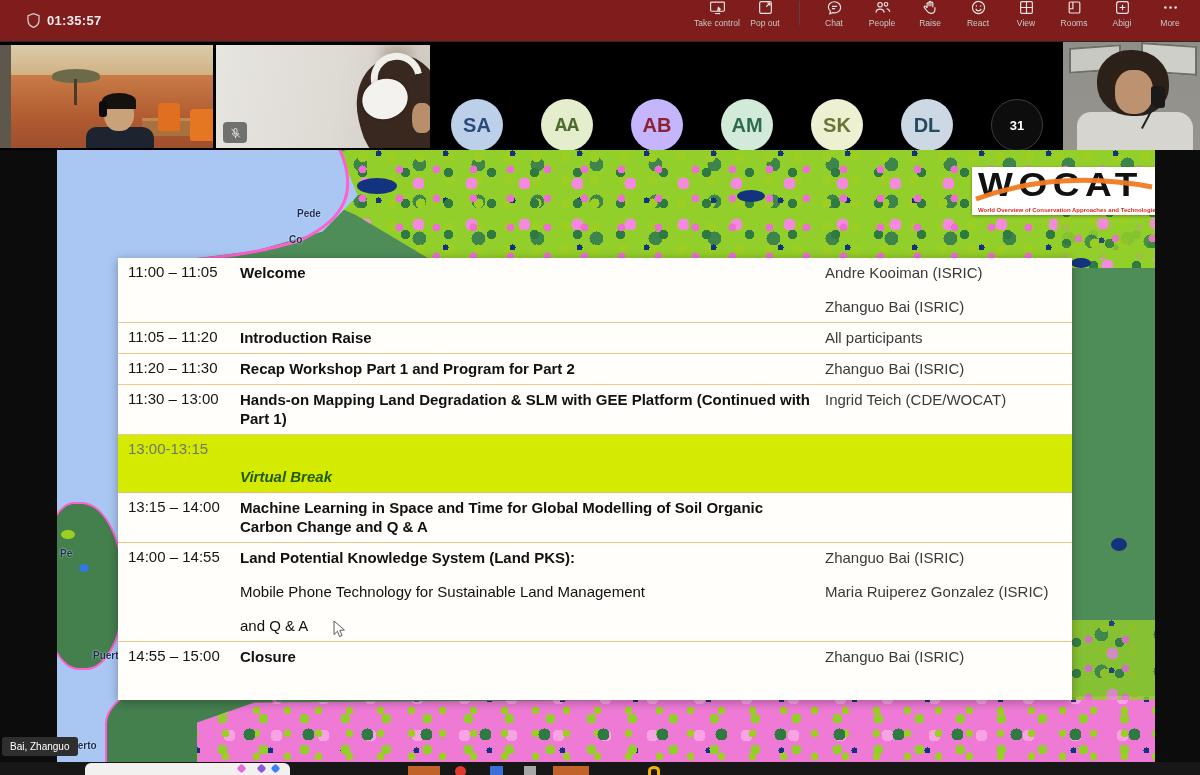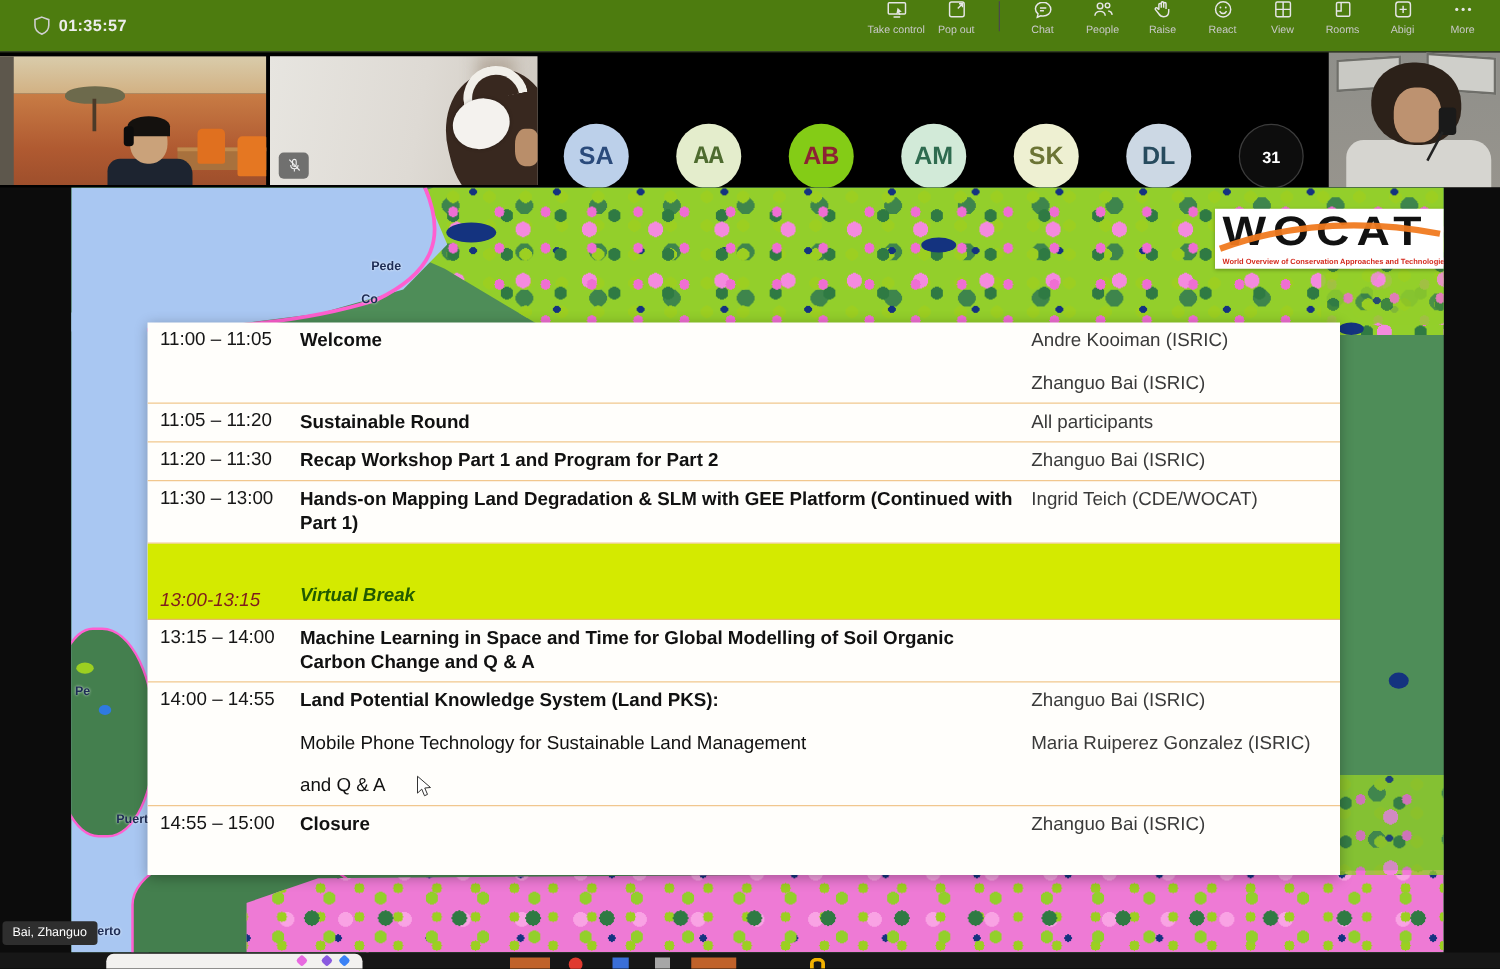--- a/index.html
+++ b/index.html
@@ -2,21 +2,21 @@
 <html><head>
 <meta charset="utf-8">
 <style>
   * { margin:0; padding:0; box-sizing:border-box; }
   html,body { width:1200px; height:775px; overflow:hidden; background:#000;
     font-family:"Liberation Sans","DejaVu Sans",sans-serif; }
   #app { position:relative; width:1200px; height:775px; background:#000; }
 
   
   #topbar { position:absolute; left:0; top:0; width:1200px; height:42px;
-    background:#4d7c0f; border-bottom:1px solid #2a2a2a; }
+    background:#7f1d1d; border-bottom:1px solid #2a2a2a; }
   .tb-time { position:absolute; left:47px; top:13px; color:#ececec; font-size:13px; font-weight:700; letter-spacing:.3px; }
   .tb-shield { position:absolute; left:25px; top:12px; width:17px; height:17px; color:#cfcfcf; }
   .tb-shield svg { width:100%; height:100%; }
   #tb-buttons { position:absolute; right:8px; top:0; height:26px; display:flex; align-items:center; }
   .tb-btn { width:44px; height:40px; display:flex; flex-direction:column; align-items:center; justify-content:center; gap:2px; cursor:pointer; }
   .tb-btn .ic { width:17px; height:17px; color:#e6e6e6; }
   .tb-btn .ic svg { width:100%; height:100%; }
   .tb-btn .lb { font-size:8.5px; color:#c9c9c9; white-space:nowrap; }
   .tb-group { display:flex; align-items:center; gap:4px; }
   .tb-divider { width:1px; height:24px; background:#4a4a4a; margin:0 12px; }
@@ -122,21 +122,21 @@
   #agenda-title { font-size:20px; font-weight:700; color:#111; padding:13px 0 10px 10px; border-bottom:2px solid #f1c78e; }
   .ag-row { display:flex; border-bottom:1px solid #f1c78e; padding:5px 0 6px; }
   .ag-row:last-child { border-bottom:none; }
   .ag-time { width:122px; flex:none; padding-left:10px; font-size:15px; color:#161616; }
   .ag-topic { width:585px; flex:none; font-size:15px; color:#111; line-height:19px; padding-right:12px; }
   .ag-who { width:225px; flex:none; font-size:15px; color:#3a3a3a; line-height:19px; }
   .t-line.b { font-weight:700; }
   .t-line + .t-line { margin-top:15px; }
   .w-line + .w-line { margin-top:15px; }
   .ag-row.hl { background:#d4ea00; border-bottom:1px solid #e8b96a; }
-  .ag-row.hl .ag-time { font-style:italic; font-weight:400; color:#7f1d1d;margin-top:32px; }
+  .ag-row.hl .ag-time { font-weight:400; color:#737373; }
   .ag-row.hl .t-line { font-style:italic; font-weight:700; color:#215a00;margin-top:27px; }
 
   
   #presenter-tag { position:absolute; left:2px; top:587px; background:#2e2e2e; color:#fff; font-size:10px;
     padding:4px 8px; border-radius:3px; white-space:nowrap; }
   #cursor { position:absolute; left:333px; top:470px; width:13px; height:18px; }
 
   
   #taskbar { position:absolute; left:0; top:612px; width:1200px; height:13px; background:#171717; }
   #tb-window { position:absolute; left:85px; top:1px; width:205px; height:12px; background:#f2f1ef; border-radius:6px 6px 0 0; }
@@ -279,21 +279,21 @@
               </svg></span>
           </div>
         </div>
         <div class="av">
           <div class="av-circle" style="background: rgb(228, 237, 204); color: rgb(78, 107, 47); font-family: Liberation Mono, monospace;">AA</div>
           <div class="av-name-row">
             <span class="av-name">Abiola, Abdou ...</span>
           </div>
         </div>
         <div class="av">
-          <div class="av-circle" style="background: #84cc16; color: rgb(140, 35, 51);">AB</div>
+          <div class="av-circle" style="background: #c4b5fd; color: rgb(140, 35, 51);">AB</div>
           <div class="av-name-row">
             <span class="av-name">Baby, Abigi...</span>
             <span class="av-mic"><svg viewBox="0 0 16 16" fill="none" stroke="currentColor" stroke-width="1.1">
                 <rect x="6.2" y="1.8" width="3.6" height="7" rx="1.8"></rect>
                 <path d="M4.4 7.4c0 2.1 1.6 3.7 3.6 3.7s3.6-1.6 3.6-3.7M8 11.1v2.6"></path>
                 <path d="M3 2.2 13.2 12.8"></path>
               </svg></span>
           </div>
         </div>
         <div class="av">
@@ -391,21 +391,21 @@
                 <div class="t-line b">Welcome</div>
               </div>
               <div class="ag-who">
                 <div class="w-line">Andre Kooiman (ISRIC)</div>
                 <div class="w-line">Zhanguo Bai (ISRIC)</div>
               </div>
             </div>
             <div class="ag-row">
               <div class="ag-time">11:05 – 11:20</div>
               <div class="ag-topic">
-                <div class="t-line b">Sustainable Round</div>
+                <div class="t-line b">Introduction Raise</div>
               </div>
               <div class="ag-who">
                 <div class="w-line">All participants</div>
               </div>
             </div>
             <div class="ag-row">
               <div class="ag-time">11:20 – 11:30</div>
               <div class="ag-topic">
                 <div class="t-line b">Recap Workshop Part 1 and Program for Part 2</div>
               </div>

